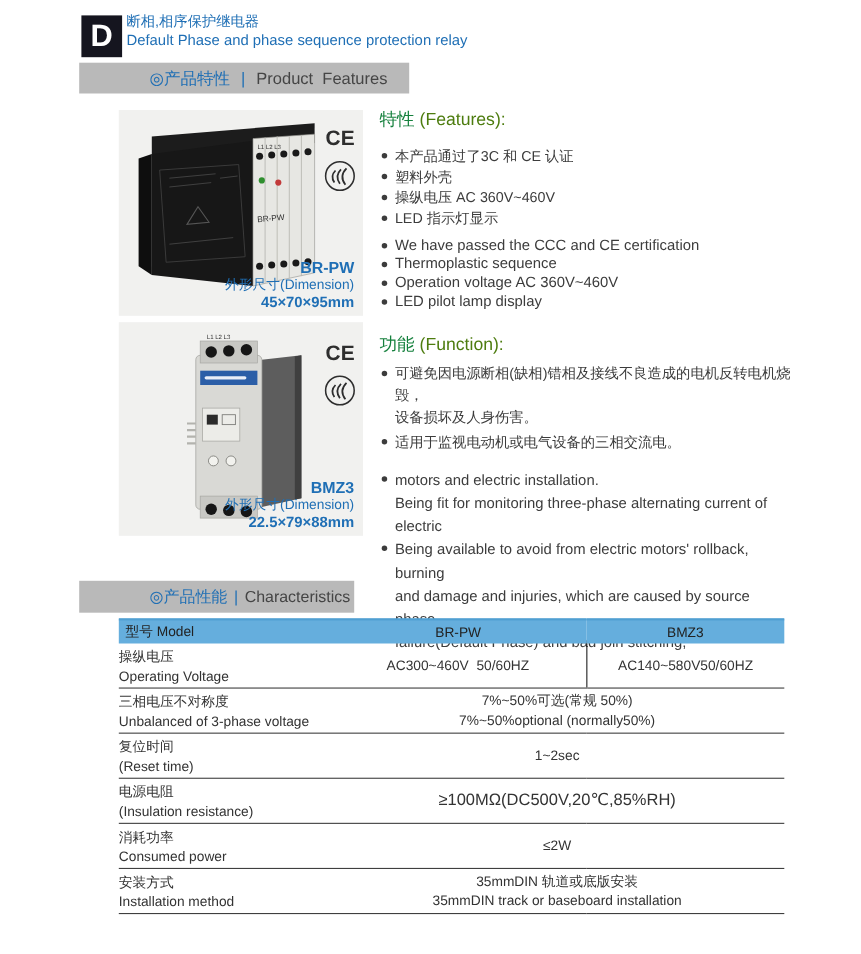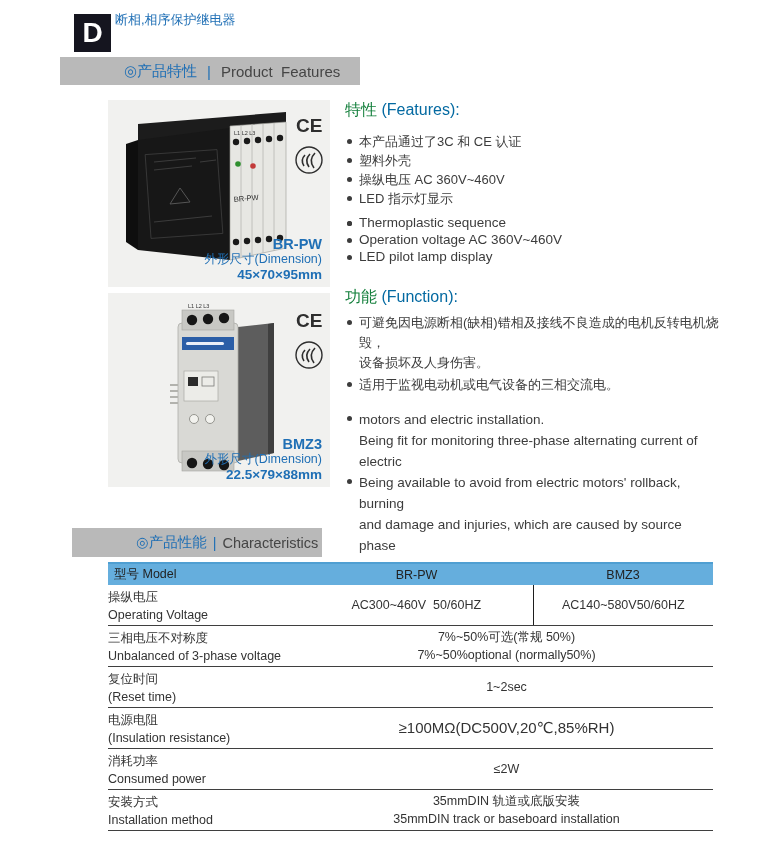--- a/index.html
+++ b/index.html
@@ -17,21 +17,21 @@
     display:flex; align-items:center; justify-content:center;
   }
   .titles { left:115px; top:11px; color:#1f6fb5; }
   .title-cn { font-size:13px; line-height:17px; }
   .title-en { font-size:13.5px; line-height:18px; }
 
   
   .section-bar {
     background:#b9b9b9; display:flex; align-items:center; box-sizing:border-box;
   }
-  .bar-features { left:60px; top:57px; width:300px; height:28px; padding-left:64px; font-size:15px; gap:10px; }
+  .bar-features { left:72px; top:57px; width:300px; height:28px; padding-left:64px; font-size:15px; gap:10px; }
   .bar-chars    { left:72px; top:528px; width:250px; height:29px; padding-left:64px; font-size:14.5px; gap:6px; }
   .section-bar .bar-cn  { color:#1f6fb5; white-space:pre; }
   .section-bar .bar-sep { color:#1f6fb5; }
   .section-bar .bar-en  { color:#454545; white-space:pre; }
 
   
   figure.photo { left:108px; width:222px; margin:0; background:#f1f1ef; position:absolute; }
   .photo-1 { top:100px; height:187px; }
   .photo-2 { top:293px; height:194px; }
   figure.photo svg { display:block; }
@@ -39,21 +39,21 @@
     position:absolute; right:8px; bottom:5px; text-align:right; color:#1f6fb5; line-height:15px;
   }
   figcaption .model { font-size:14.5px; font-weight:bold; }
   figcaption .dim   { font-size:12.5px; }
   figcaption .size  { font-size:13.5px; font-weight:bold; }
 
   
   .feat-col { left:345px; top:100px; width:375px; }
   .sec-h { font-size:16px; line-height:20px; }
   .sec-h .h-cn { color:#15803d; }
-  .sec-h .h-rest { color:#0369a1; }
+  .sec-h .h-rest { color:#4d7c0f; }
   ul.blist { list-style:none; margin:0; padding:0; }
   ul.blist li { position:relative; padding-left:14px; }
   .dot {
     position:absolute; left:2px; top:0.52em; width:5px; height:5px; border-radius:50%;
     background:#3c3c3c;
   }
   ul.cn-feats { margin-top:12px; }
   ul.cn-feats li { font-size:13px; line-height:19px; }
   ul.en-feats { margin-top:6px; }
   ul.en-feats li { font-size:13.5px; line-height:17px; }
@@ -85,20 +85,21 @@
   td.bmz-cell { border-left:1px solid #1e1e1e; }
   td.merged .v-line { line-height:18px; }
   .big-val { font-size:15px; }
 </style>
 </head>
 <body>
 
 <div class="abs brand-box">D</div>
 <div class="abs titles">
   <div class="title-cn">断相,相序保护继电器</div>
+  <div class="title-en">Default Phase and phase sequence protection relay</div>
 </div>
 
 <div class="abs section-bar bar-features">
   <span class="bar-cn">◎产品特性</span>
   <span class="bar-sep">|</span>
   <span class="bar-en">Product&nbsp; Features</span>
 </div>
 
 <figure class="photo photo-1">
   <svg width="222" height="187" viewBox="0 0 222 187">
@@ -205,21 +206,21 @@
   <div class="sec-h">
     <span class="h-cn">特性</span><span class="h-rest"> (Features):</span>
   </div>
   <ul class="blist cn-feats">
     <li><span class="dot"></span><span>本产品通过了3C 和 CE 认证</span></li>
     <li><span class="dot"></span><span>塑料外壳</span></li>
     <li><span class="dot"></span><span>操纵电压 AC 360V~460V</span></li>
     <li><span class="dot"></span><span>LED 指示灯显示</span></li>
   </ul>
   <ul class="blist en-feats">
-    <li><span class="dot"></span></li>
+    <li><span class="dot"></span><span>We have passed the CCC and CE certification</span></li>
     <li><span class="dot"></span><span>Thermoplastic sequence</span></li>
     <li><span class="dot"></span><span>Operation voltage AC 360V~460V</span></li>
     <li><span class="dot"></span><span>LED pilot lamp display</span></li>
   </ul>
 
   <div class="sec-h h-func">
     <span class="h-cn">功能</span><span class="h-rest"> (Function):</span>
   </div>
   <ul class="blist cn-func">
     <li>

